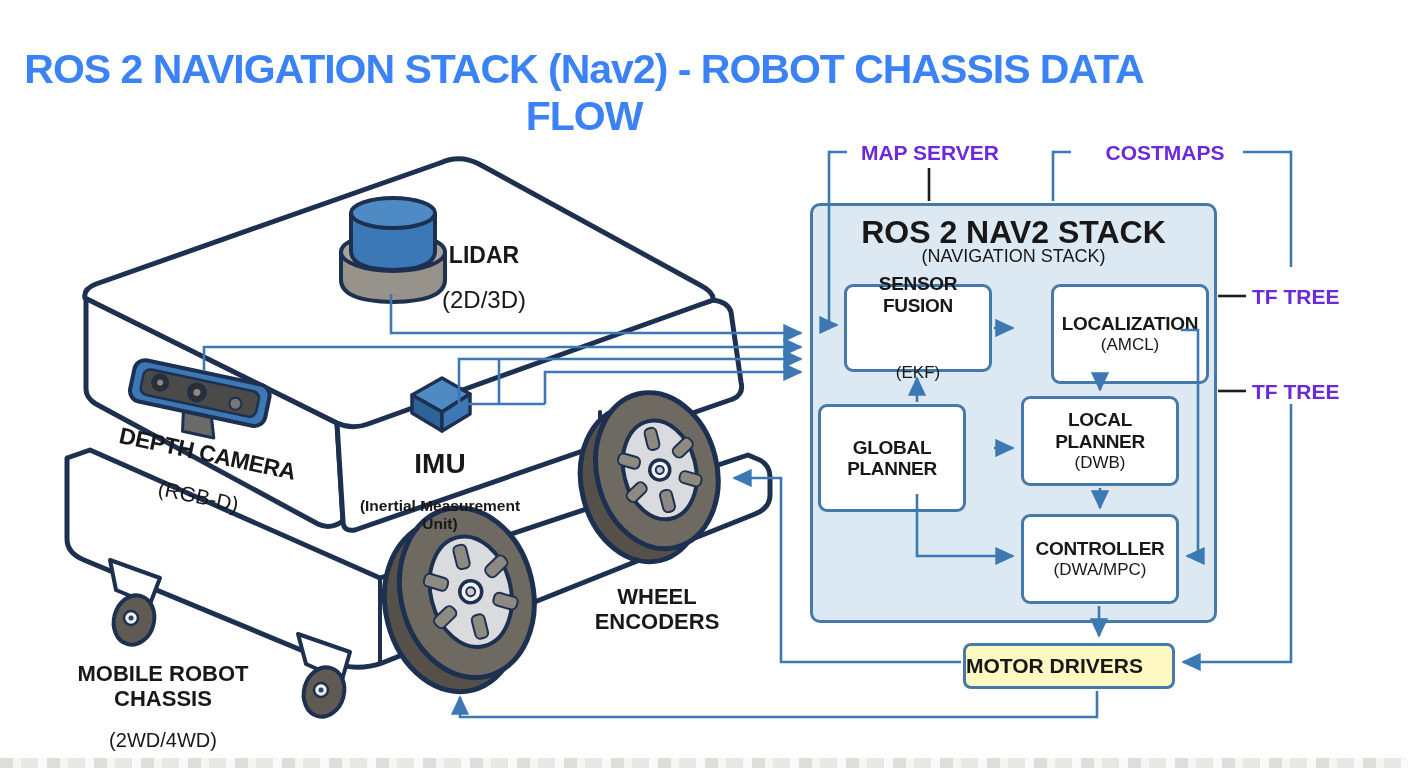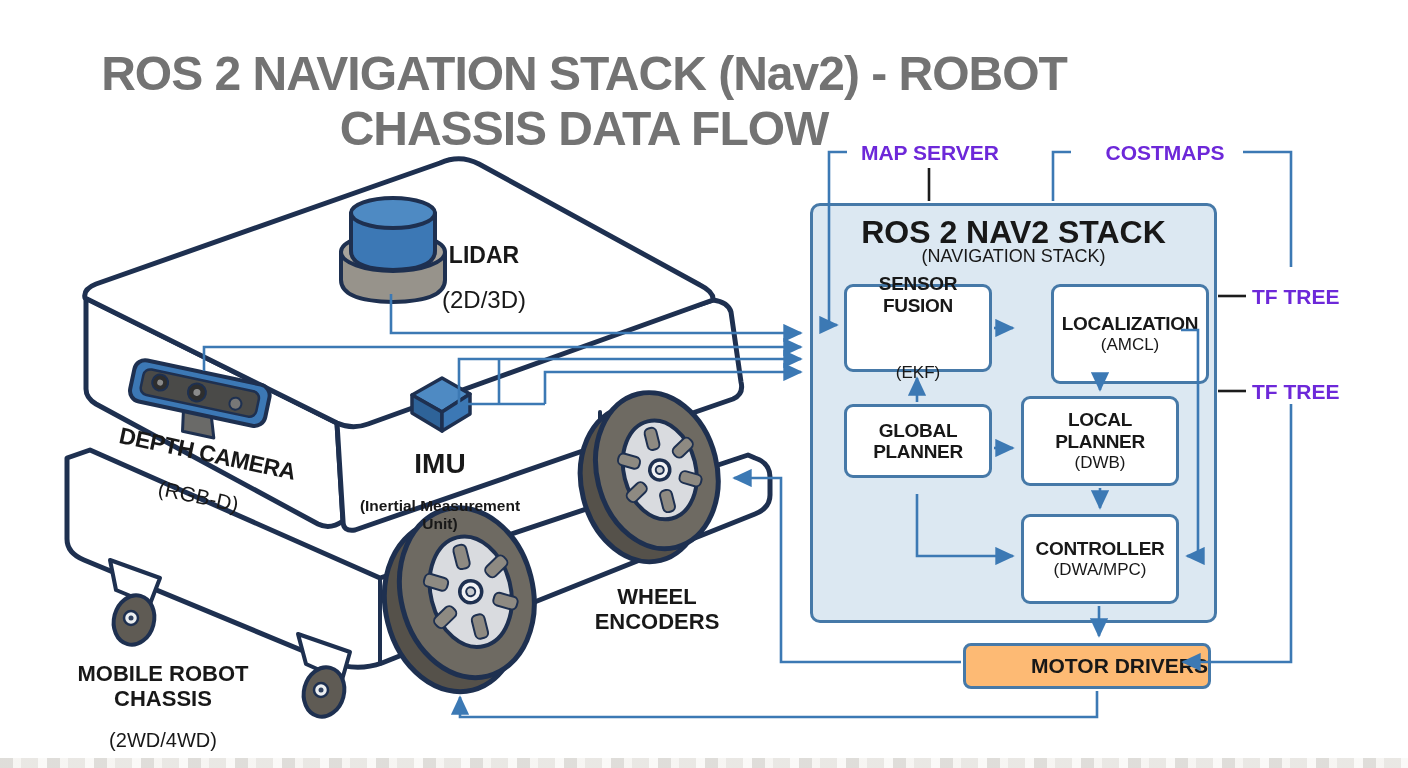--- a/index.html
+++ b/index.html
@@ -3,39 +3,39 @@
 <meta charset="utf-8">
 <style>
   html,body{margin:0;padding:0;}
   body{width:1408px;height:768px;position:relative;overflow:hidden;background:#ffffff;
        font-family:"Liberation Sans", sans-serif;color:#181818;}
   .abs{position:absolute;}
   svg{position:absolute;left:0;top:0;pointer-events:none;}
   #chassis-art{z-index:1;}
   #connector-art{z-index:6;}
   .lbl{z-index:3;text-align:center;white-space:pre-line;line-height:1.12;}
-  #page-title{left:0;top:46px;width:1168px;text-align:center;font-size:48px;font-weight:bold;
-              color:#737373;letter-spacing:-1px;z-index:3;}
+  #page-title{left:0;top:46px;width:1168px;text-align:center;font-size:41px;font-weight:bold;
+              color:#3b82f6;letter-spacing:-1px;z-index:3;}
   .ext-label{font-size:21px;font-weight:bold;color:#6d28d9;}
   #stack-box{left:810px;top:203px;width:407px;height:420px;background:#dce8f2;
              border:3px solid #4679a8;border-radius:10px;box-sizing:border-box;z-index:2;}
   #stack-title{left:820px;top:215px;width:387px;text-align:center;font-size:32px;font-weight:bold;z-index:3;}
   #stack-subtitle{left:820px;top:246px;width:387px;text-align:center;font-size:18px;z-index:3;}
   .node{background:#ffffff;border:3px solid #4679a8;border-radius:9px;box-sizing:border-box;
         display:flex;flex-direction:column;align-items:center;justify-content:center;z-index:3;}
   .node .nm{font-size:19px;font-weight:bold;text-align:center;white-space:pre-line;line-height:1.12;letter-spacing:-0.3px;}
   .node .sub{font-size:17px;text-align:center;margin-top:1px;}
   #node-sensor-fusion{left:844px;top:284px;width:148px;height:88px;gap:46px;}
   #node-localization{left:1021px;top:284px;width:158px;height:100px;margin-left:30px;}
-  #node-global-planner{left:844px;top:404px;width:148px;height:74px;}
+  #node-global-planner{left:818px;top:404px;width:148px;height:108px;}
   #node-local-planner{left:1021px;top:396px;width:158px;height:90px;}
   #node-controller{left:1021px;top:514px;width:158px;height:90px;}
-  #node-motor-drivers{left:963px;top:643px;width:248px;height:46px;background:#fdba74;
+  #node-motor-drivers{left:963px;top:643px;width:212px;height:46px;background:#fef9c3;
         border:3px solid #4679a8;border-radius:8px;box-sizing:border-box;display:flex;
-        align-items:center;justify-content:flex-end;font-size:21px;font-weight:bold;z-index:3;}
+        align-items:center;justify-content:flex-start;font-size:21px;font-weight:bold;z-index:3;}
   #lbl-map-server{left:849px;top:141px;width:162px;}
   #lbl-costmaps{left:1083px;top:141px;width:164px;}
   #lbl-tf1{left:1252px;top:285px;width:110px;text-align:left;}
   #lbl-tf2{left:1252px;top:380px;width:110px;text-align:left;}
   #lbl-lidar{left:428px;top:225px;width:112px;}
   #lbl-lidar .nm{font-size:23px;font-weight:bold;}
   #lbl-lidar .sub{font-size:24px;}
   #lbl-depth{left:98px;top:423px;width:210px;transform:rotate(12deg);}
   #lbl-depth .nm{font-size:23px;font-weight:bold;letter-spacing:-0.5px;}
   #lbl-depth .sub{font-size:21px;}

